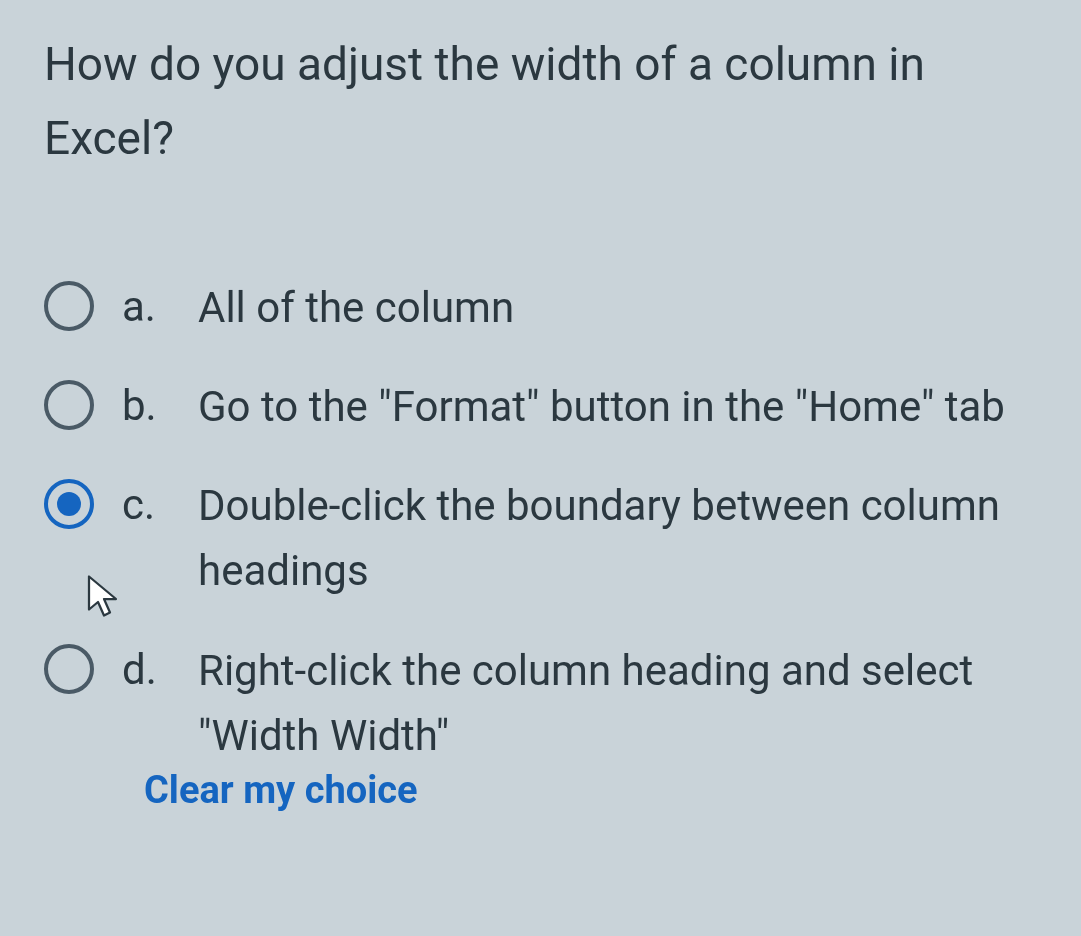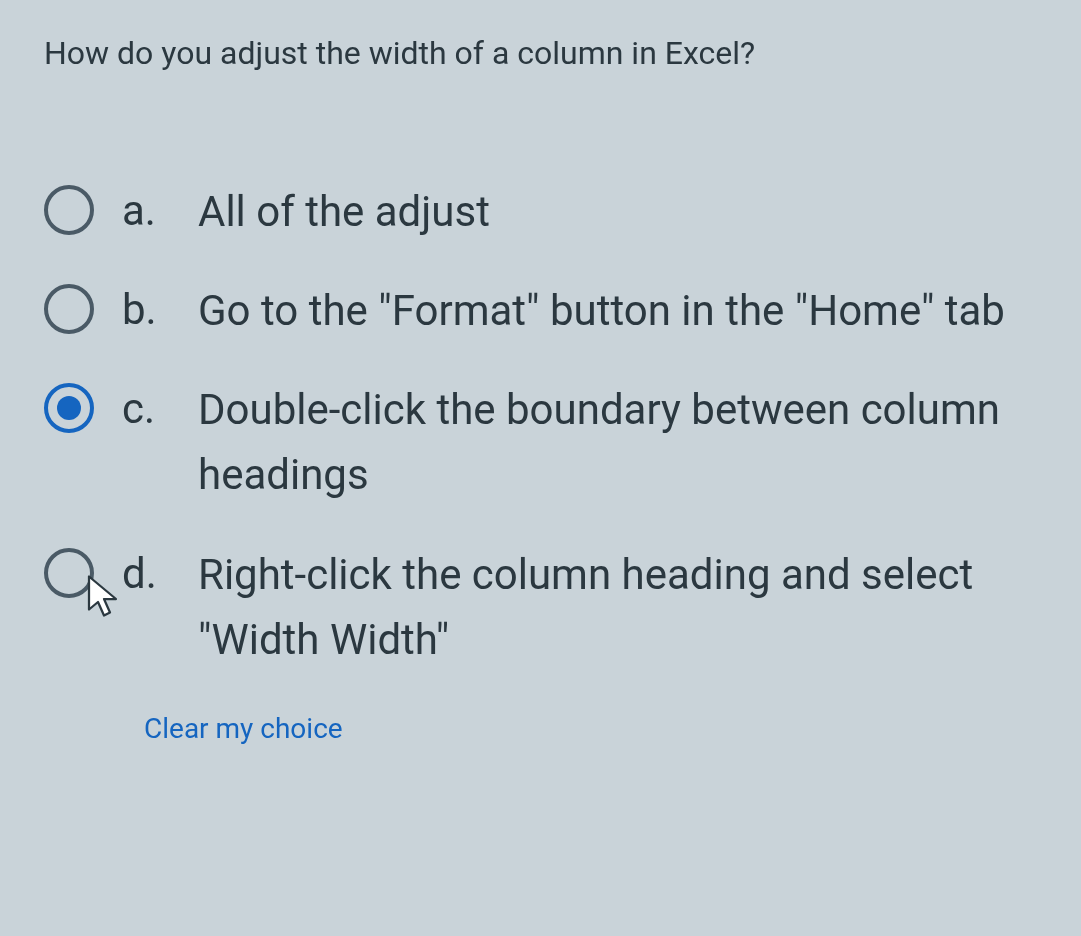--- a/index.html
+++ b/index.html
@@ -7,21 +7,21 @@
       width: 1081px;
       height: 936px;
       background: #c9d3d9;
       font-family: -apple-system, BlinkMacSystemFont, "Segoe UI", Roboto, Arial, sans-serif;
       color: #2b3840;
       padding: 28px 24px 20px 44px;
       position: relative;
       overflow: hidden;
     }
     .question-text {
-      font-size: 32px;
+      font-size: 46px;
       line-height: 1.6;
       color: #2b3840;
       margin-bottom: 100px;
       font-weight: 400;
     }
     .options {
       display: flex;
       flex-direction: column;
       gap: 34px;
     }
@@ -67,26 +67,26 @@
       min-width: 46px;
       line-height: 1.5;
     }
     .option-text {
       font-size: 42px;
       color: #2b3840;
       line-height: 1.55;
       flex: 1;
     }
     .clear-choice {
-      margin-top: 40px;
       margin-left: 100px;
-      font-size: 28px;
+      font-size: 38px;
       color: #1565c0;
       cursor: pointer;
       display: inline-block;
+      font-weight: bold;
     }
     .cursor-overlay {
       position: absolute;
       left: 86px;
       top: 573px;
       width: 36px;
       height: 46px;
       pointer-events: none;
     }
   </style>
@@ -96,21 +96,21 @@
 
 
 <div class="question-text">How do you adjust the width of a column in Excel?</div>
 
 <div class="options">
 
   <div class="option-row">
     <div class="radio"></div>
     <div class="option-body">
       <div class="option-letter">a.</div>
-      <div class="option--text option-text">All of the adjust</div>
+      <div class="option--text option-text">All of the column</div>
     </div>
   </div>
 
   <div class="option-row">
     <div class="radio"></div>
     <div class="option-body">
       <div class="option-letter">b.</div>
       <div class="option-text">Go to the "Format" button in the "Home" tab</div>
     </div>
   </div>

